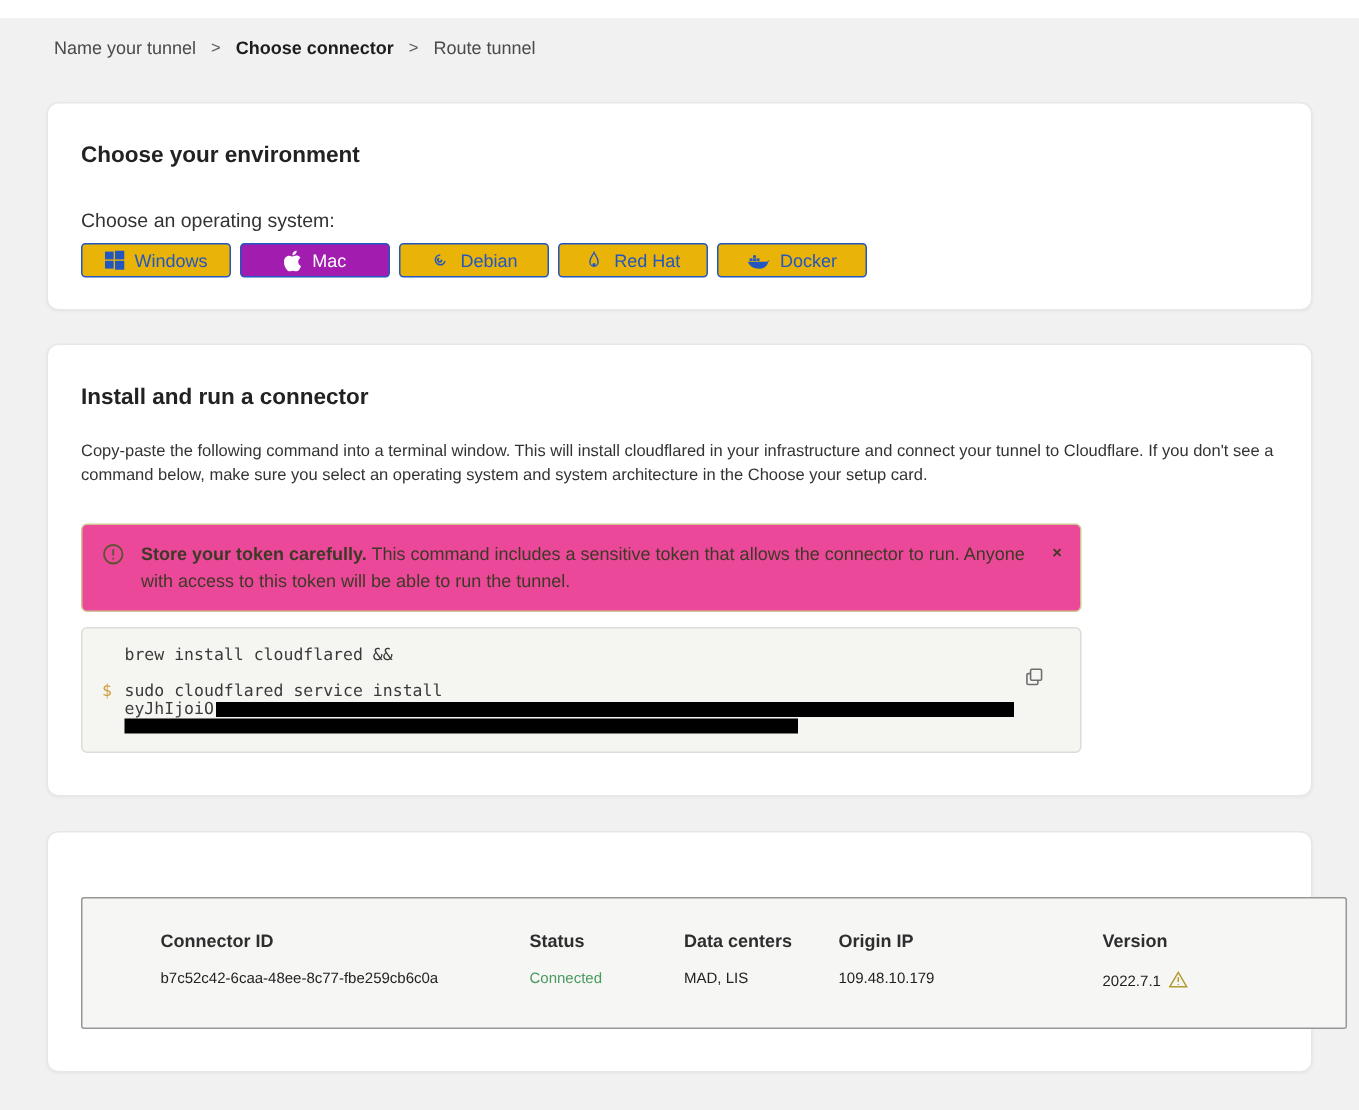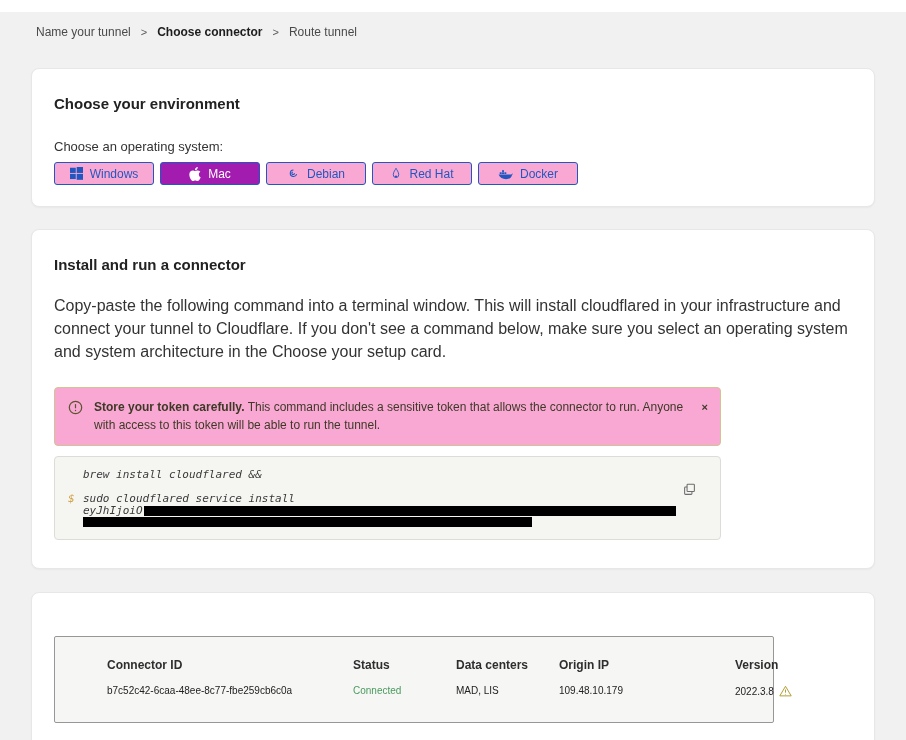--- a/index.html
+++ b/index.html
@@ -12,52 +12,52 @@
   .breadcrumb .sep { color:#5a5a5a; font-size:11px; }
 
   .card { background:#fff; border:1px solid #e7e7e7; border-radius:8px; margin:0 31px; box-shadow:0 1px 2px rgba(0,0,0,0.04); }
   .card-title { font-size:15px; font-weight:bold; color:#222; }
 
   
   .card-env { margin-top:29px; padding:26px 22px 21px 22px; }
   .os-label { font-size:13px; color:#333; margin-top:27px; }
   .os-row { display:flex; gap:6px; margin-top:8px; }
   .os-btn { display:flex; align-items:center; justify-content:center; gap:7px; width:100px; height:23px;
-            background:#f9a8d4; border:1px solid #2257bf; border-radius:3px; color:#2257bf; font-size:12px;
+            background:#eab308; border:1px solid #2257bf; border-radius:3px; color:#2257bf; font-size:12px;
             font-family:"Liberation Sans", sans-serif; cursor:pointer; }
   .os-btn.selected { background:#a21caf; color:#fff;text-align:right; }
   .os-btn svg { display:block; }
 
   
   .card-install { margin-top:22px; padding:26px 22px 28px 22px; }
-  .install-desc { font-size:16px; line-height:1.45; color:#333; margin-top:21px; max-width:796px; }
+  .install-desc { font-size:11px; line-height:1.45; color:#333; margin-top:21px; max-width:796px; }
 
   .warn-banner { position:relative; display:flex; gap:11px; width:667px; margin-top:23px;
-                 background:#f9a8d4; border:1px solid #cfc492; border-radius:4px; padding:10px 34px 10px 13px; }
+                 background:#ec4899; border:1px solid #cfc492; border-radius:4px; padding:10px 34px 10px 13px; }
   .warn-icon { flex:0 0 auto; margin-top:2px; }
   .warn-text { font-size:12px; line-height:1.55; color:#3e3926; }
   .warn-text .lead { font-weight:bold; }
   .warn-close { position:absolute; right:12px; top:14px; background:none; border:none; font-size:11px; font-weight:bold;
                 color:#3e3926; cursor:pointer; line-height:1; font-family:"Liberation Sans", sans-serif; }
 
   .code-block { position:relative; width:667px; margin-top:10px; background:#f5f5f2; border:1px solid #dcdcd8;
                 border-radius:4px; padding:11px 40px 12px 0; font-family:"DejaVu Sans Mono", monospace;
-                font-size:11px; color:#3a3a3a;font-style:italic; }
+                font-size:11px; color:#3a3a3a; }
   .code-line { padding-left:28px; white-space:nowrap; }
   .code-line.cmd { margin-top:11px; position:relative; }
   .prompt { position:absolute; left:13px; top:0; color:#d09f3d; }
   .token-line { padding-left:28px; line-height:10px; margin-top:1px; }
   .redact { display:inline-block; background:#000; height:10px; vertical-align:middle; }
   .redact.bar1 { width:532px; margin-left:1px; }
   .redact.bar2 { width:449px; margin-top:1px; display:block; margin-left:28px; }
   .copy-btn { position:absolute; right:24px; top:26px; background:none; border:none; cursor:pointer; padding:0; }
 
   
   .card-connectors { margin-top:23px; padding:26px 22px 28px 22px; }
-  .conn-table { width:720px; margin-top:17px; background:#f6f6f5; border:1px solid #979797; border-radius:2px;
+  .conn-table { width:844px; margin-top:17px; background:#f6f6f5; border:1px solid #979797; border-radius:2px;
                 padding:21px 0 23px 52px; }
   .t-row { display:grid; grid-template-columns:246px 103px 103px 176px auto; font-size:12px; }
   .t-row.head { font-weight:bold; color:#2e2e2e; }
   .t-row.vals { margin-top:13px; color:#222; font-size:10px; }
   .status-connected { color:#4a9a5e; }
   .version-cell { display:flex; align-items:center; gap:5px; }
 </style>
 </head>
 <body>
 
@@ -176,21 +176,21 @@
       <span>Data centers</span>
       <span>Origin IP</span>
       <span>Version</span>
     </div>
     <div class="t-row vals">
       <span>b7c52c42-6caa-48ee-8c77-fbe259cb6c0a</span>
       <span class="status-connected">Connected</span>
       <span>MAD, LIS</span>
       <span>109.48.10.179</span>
       <span class="version-cell">
-        <span>2022.3.8</span>
+        <span>2022.7.1</span>
         <span>
           <svg width="13" height="12" viewBox="0 0 16 14" fill="none" stroke="#b09b2f" stroke-width="1.2">
               <path d="M8 1.2 15 13H1z"></path>
               <line x1="8" y1="5.2" x2="8" y2="9"></line>
               <circle cx="8" cy="11" r="0.6" fill="#b09b2f" stroke="none"></circle>
             </svg>
         </span>
       </span>
     </div>
   </div>

